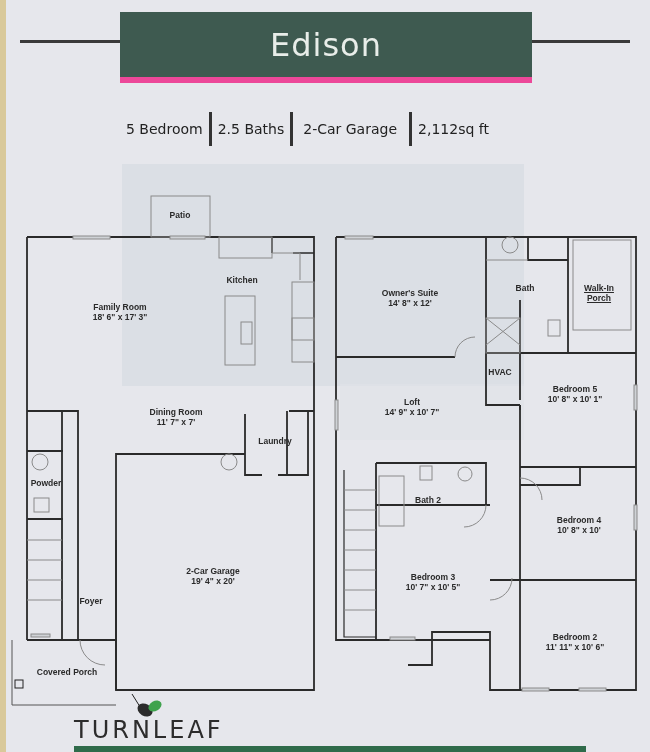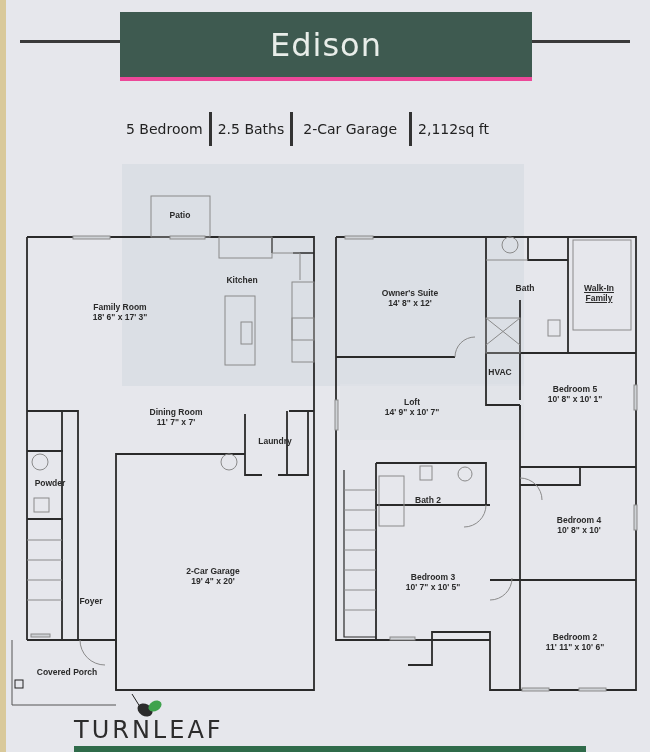--- a/index.html
+++ b/index.html
@@ -1,20 +1,20 @@
 <!DOCTYPE html>
 <html><head>
 <meta charset="utf-8">
 <style>
   html,body{margin:0;padding:0;}
   body{width:650px;height:752px;overflow:hidden;background:#e9e4d2;font-family:"Liberation Sans",sans-serif;position:relative;}
   .paper{position:absolute;left:6px;top:0;width:644px;height:752px;background:#e6e7ec;}
   .paper-edge{position:absolute;left:0;top:0;width:6px;height:752px;background:#d9c99a;}
   .hline{position:absolute;height:3px;background:#3a3a3a;}
-  .title-bar{position:absolute;left:120px;top:12px;width:412px;height:65px;background:#3e5a50;border-bottom:4px solid #ec4899;display:flex;align-items:center;justify-content:center;}
+  .title-bar{position:absolute;left:120px;top:12px;width:412px;height:65px;background:#3e5a50;border-bottom:6px solid #ec4899;display:flex;align-items:center;justify-content:center;}
   .title-text{color:#e8ede9;font-size:32px;letter-spacing:1px;font-family:"DejaVu Sans",sans-serif;font-weight:normal;}
   .specs{position:absolute;top:112px;left:120px;display:flex;align-items:center;height:34px;}
   .spec{font-size:14px;color:#222;font-family:"DejaVu Sans",sans-serif;padding:0 6px;}
   .spec-sep{width:3px;height:34px;background:#333;}
   .shade-a{position:absolute;left:122px;top:164px;width:402px;height:222px;background:#d8dde3;opacity:.8;}
   .shade-b{position:absolute;left:340px;top:384px;width:184px;height:56px;background:#dfe2e7;opacity:.6;}
   svg.plan{position:absolute;left:0;top:0;}
   .room-label{position:absolute;font-size:8.5px;font-weight:bold;color:#2a2a2a;text-align:center;line-height:10px;white-space:nowrap;transform:translateX(-50%);}
   .room-label .dim{font-weight:bold;}
   .logo-text{position:absolute;left:74px;top:716px;font-size:24px;letter-spacing:3px;color:#2c2c2c;font-family:"DejaVu Sans",sans-serif;font-weight:400;}
@@ -143,21 +143,21 @@
     <div>Family Room</div>
     <div class="dim">18' 6" x 17' 3"</div>
   </div>
 <div class="room-label" style="left:176px;top:407px;">
     <div>Dining Room</div>
     <div class="dim">11' 7" x 7'</div>
   </div>
 <div class="room-label" style="left:275px;top:436px;">
     <div>Laundry</div>
   </div>
-<div class="room-label" style="left:46px;top:478px;padding-left:8px;">
+<div class="room-label" style="left:46px;top:478px;">
     <div>Powder</div>
   </div>
 <div class="room-label" style="left:213px;top:566px;">
     <div>2-Car Garage</div>
     <div class="dim">19' 4" x 20'</div>
   </div>
 <div class="room-label" style="left:91px;top:596px;">
     <div>Foyer</div>
   </div>
 <div class="room-label" style="left:67px;top:667px;">
@@ -166,21 +166,21 @@
 
 <div class="room-label" style="left:410px;top:288px;">
     <div>Owner's Suite</div>
     <div class="dim">14' 8" x 12'</div>
   </div>
 <div class="room-label" style="left:525px;top:283px;">
     <div>Bath</div>
   </div>
 <div class="room-label" style="left:599px;top:283px;text-decoration:underline;">
     <div>Walk-In</div>
-    <div>Family</div>
+    <div>Porch</div>
   </div>
 <div class="room-label" style="left:500px;top:367px;text-align:right;">
     <div>HVAC</div>
   </div>
 <div class="room-label" style="left:412px;top:397px;">
     <div>Loft</div>
     <div class="dim">14' 9" x 10' 7"</div>
   </div>
 <div class="room-label" style="left:575px;top:384px;">
     <div>Bedroom 5</div>

